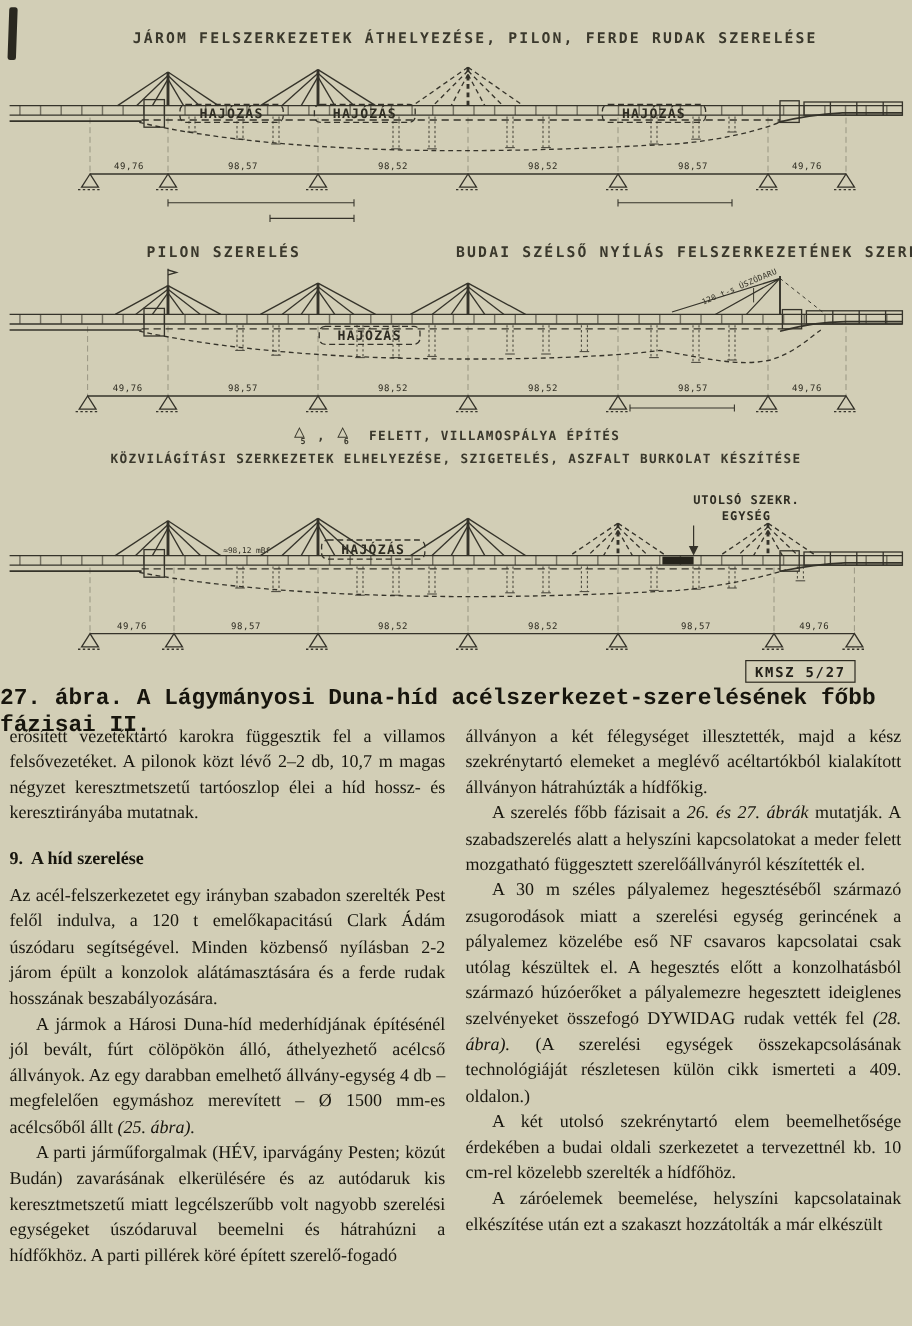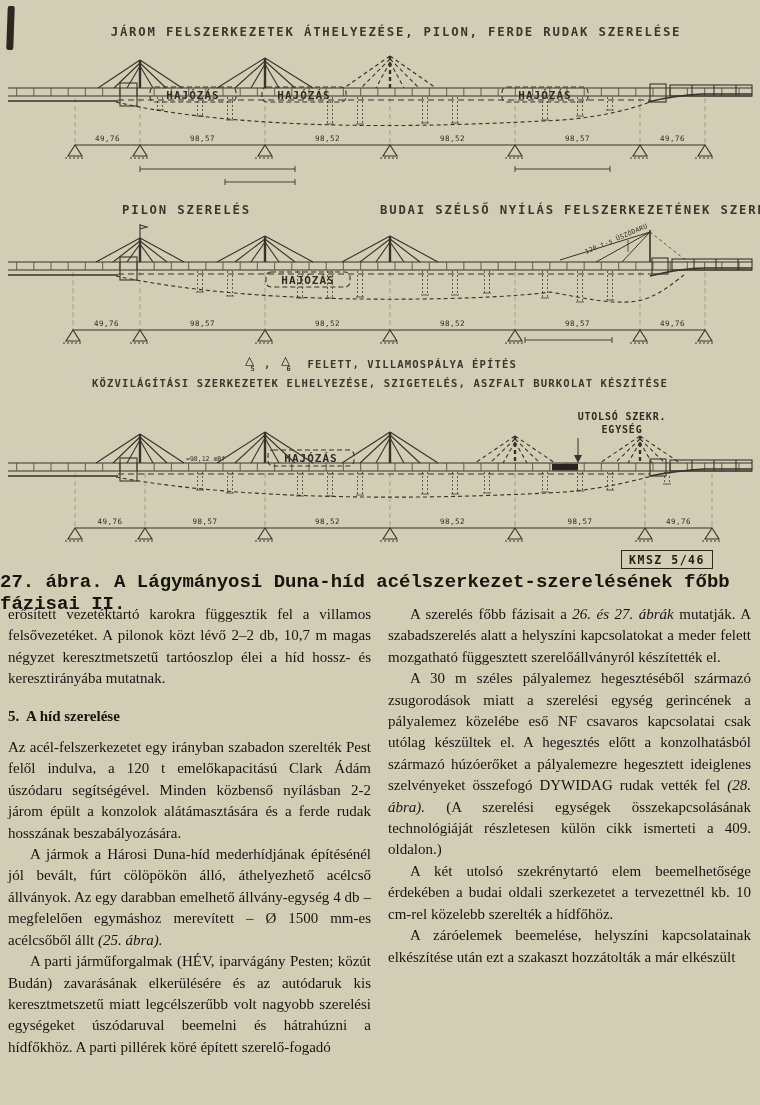--- a/index.html
+++ b/index.html
@@ -478,32 +478,33 @@
         <text x="580" y="118" text-anchor="middle" font-size="7.5" letter-spacing=".5" fill="#2e2c22" font-family="&quot;DejaVu Sans Mono&quot;, monospace">98,57</text>
         <line x1="645" y1="67" x2="645" y2="122" stroke="#35332a" stroke-width="0.6" opacity="0.5" stroke-dasharray="5 3"></line>
         <polygon points="645,122 638,133 652,133" fill="none" stroke="#35332a" stroke-width="1.1"></polygon>
         <line x1="635" y1="135" x2="655" y2="135" stroke="#35332a" stroke-width="1.2" stroke-dasharray="2 2"></line>
         <text x="678.5" y="118" text-anchor="middle" font-size="7.5" letter-spacing=".5" fill="#2e2c22" font-family="&quot;DejaVu Sans Mono&quot;, monospace">49,76</text>
         <line x1="712" y1="67" x2="712" y2="122" stroke="#35332a" stroke-width="0.6" opacity="0.5" stroke-dasharray="5 3"></line>
         <polygon points="712,122 705,133 719,133" fill="none" stroke="#35332a" stroke-width="1.1"></polygon>
         <line x1="702" y1="135" x2="722" y2="135" stroke="#35332a" stroke-width="1.2" stroke-dasharray="2 2"></line>
       </svg>
 
-    <div class="kmsz">KMSZ 5/46</div>
+    <div class="kmsz">KMSZ 5/27</div>
     <div class="caption">27. ábra. A Lágymányosi Duna-híd acélszerkezet-szerelésének főbb fázisai II.</div>
   </div>
 
   <div class="cols">
     <div class="col" id="col-left">
         <p class="cont"><span>erősített vezetéktartó karokra függesztik fel a villamos felsővezetéket. A pilonok közt lévő 2–2 db, 10,7 m magas négyzet keresztmetszetű tartóoszlop élei a híd hossz- és keresztirányába mutatnak.</span></p>
-        <h3 class="sec-h"><span>5.  A híd szerelése</span></h3>
+        <h3 class="sec-h"><span>9.  A híd szerelése</span></h3>
         <p class="flush"><span>Az acél-felszerkezetet egy irányban szabadon szerelték Pest felől indulva, a 120 t emelőkapacitású Clark Ádám úszódaru segítségével. Minden közbenső nyílásban 2-2 járom épült a konzolok alátámasztására és a ferde rudak hosszának beszabályozására.</span></p>
         <p class="indent"><span>A jármok a Hárosi Duna-híd mederhídjának építésénél jól bevált, fúrt cölöpökön álló, áthelyezhető acélcső állványok. Az egy darabban emelhető állvány-egység 4 db – megfelelően egymáshoz merevített – Ø 1500 mm-es acélcsőből állt </span><span class="it">(25. ábra).</span></p>
         <p class="indent"><span>A parti járműforgalmak (HÉV, iparvágány Pesten; közút Budán) zavarásának elkerülésére és az autódaruk kis keresztmetszetű miatt legcélszerűbb volt nagyobb szerelési egységeket úszódaruval beemelni és hátrahúzni a hídfőkhöz. A parti pillérek köré épített szerelő-fogadó</span></p>
       </div>
     <div class="col" id="col-right">
+        <p class="cont"><span>állványon a két félegységet illesztették, majd a kész szekrénytartó elemeket a meglévő acéltartókból kialakított állványon hátrahúzták a hídfőkig.</span></p>
         <p class="indent"><span>A szerelés főbb fázisait a </span><span class="it">26. és 27. ábrák</span><span> mutatják. A szabadszerelés alatt a helyszíni kapcsolatokat a meder felett mozgatható függesztett szerelőállványról készítették el.</span></p>
         <p class="indent"><span>A 30 m széles pályalemez hegesztéséből származó zsugorodások miatt a szerelési egység gerincének a pályalemez közelébe eső NF csavaros kapcsolatai csak utólag készültek el. A hegesztés előtt a konzolhatásból származó húzóerőket a pályalemezre hegesztett ideiglenes szelvényeket összefogó DYWIDAG rudak vették fel </span><span class="it">(28. ábra).</span><span> (A szerelési egységek összekapcsolásának technológiáját részletesen külön cikk ismerteti a 409. oldalon.)</span></p>
         <p class="indent"><span>A két utolsó szekrénytartó elem beemelhetősége érdekében a budai oldali szerkezetet a tervezettnél kb. 10 cm-rel közelebb szerelték a hídfőhöz.</span></p>
         <p class="indent"><span>A záróelemek beemelése, helyszíni kapcsolatainak elkészítése után ezt a szakaszt hozzátolták a már elkészült</span></p>
       </div>
   </div>
 </div>
 
 </body></html>

